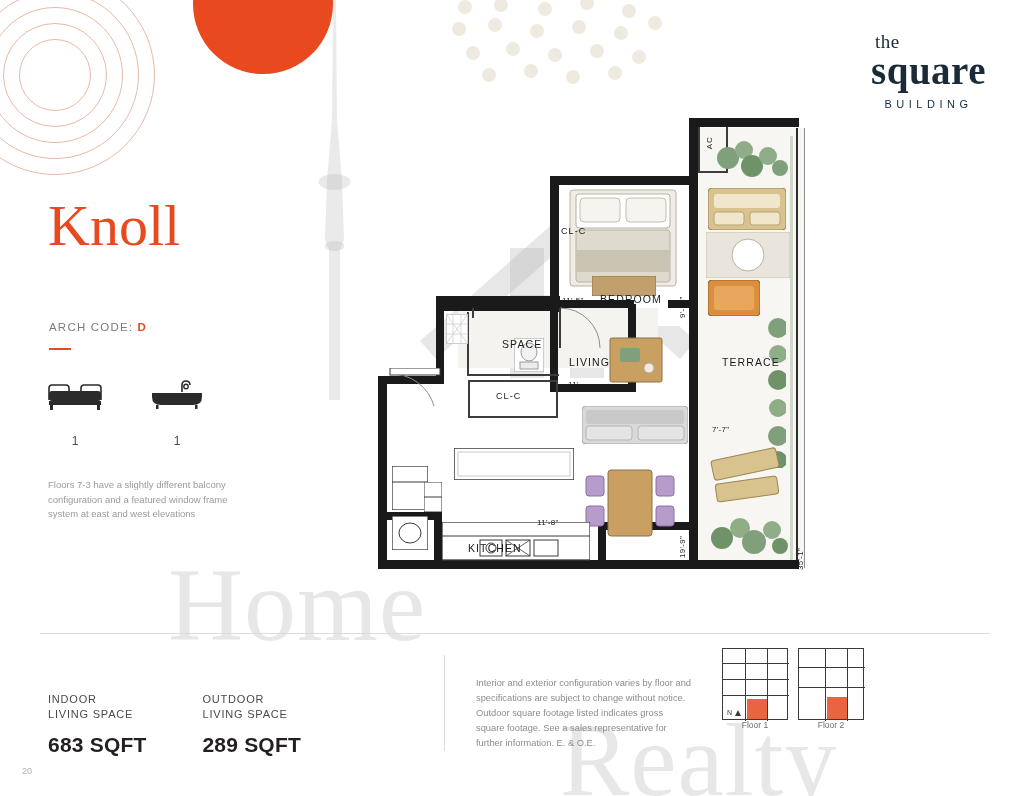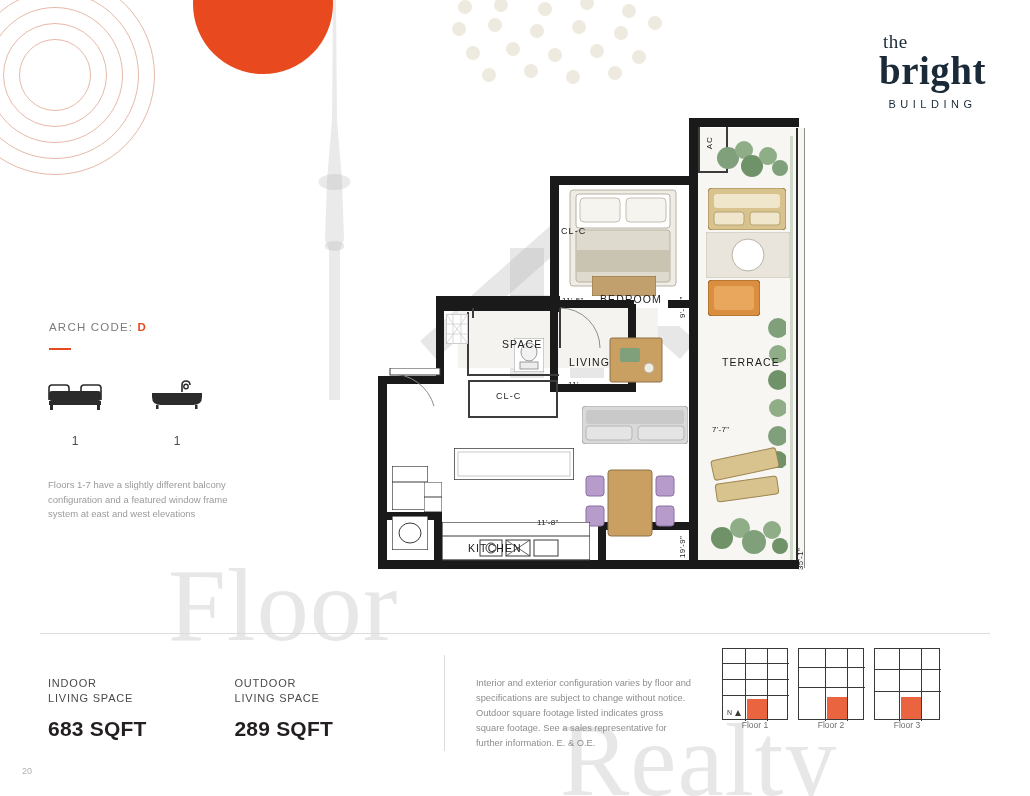--- a/index.html
+++ b/index.html
@@ -102,21 +102,21 @@
   .disclaimer-left {
     position: absolute; left: 48px; top: 478px; width: 212px; z-index: 12;
     font-size: 9.5px; line-height: 1.55; color: #9b9b9b;
   }
 
   
   .bottom-rule {
     position: absolute; left: 40px; top: 633px; width: 950px; height: 1px;
     background: #dcdcdc; z-index: 11;
   }
-  .stats { position: absolute; left: 48px; top: 676px; z-index: 12; display: flex; gap: 32px; }
+  .stats { position: absolute; left: 48px; top: 692px; z-index: 12; display: flex; }
   .stat { margin-right: 56px; }
   .stat .lbl {
     font-size: 11px; letter-spacing: .8px; color: #4a4a4a; line-height: 1.35;
     text-transform: uppercase;
   }
   .stat .val {
     margin-top: 11px; font-size: 21px; font-weight: 700; color: #231f20;
     letter-spacing: .2px;
   }
   .stat.avail { margin-right: 0; }
@@ -219,31 +219,32 @@
     <path d="M33 0 L36 0 L37 120 L42 180 L44 240 L40 250 L40 400 L29 400 L29 250 L25 240 L27 180 L32 120 Z" fill="rgba(175,175,175,0.26)"></path>
     <ellipse cx="34.5" cy="182" rx="16" ry="8" fill="rgba(175,175,175,0.26)"></ellipse>
     <ellipse cx="34.5" cy="246" rx="10" ry="5" fill="rgba(175,175,175,0.26)"></ellipse>
   </svg>
   <svg style="position:absolute;left:398px;top:200px;width:320px;height:300px" viewBox="0 0 320 300">
     <path d="M30 150 L160 35 L290 150" stroke="rgba(175,175,175,0.30)" stroke-width="24" fill="none"></path>
     <rect x="112" y="48" width="34" height="130" fill="rgba(175,175,175,0.30)"></rect>
     <rect x="172" y="48" width="34" height="130" fill="rgba(175,175,175,0.30)"></rect>
     <rect x="112" y="95" width="94" height="26" fill="rgba(175,175,175,0.30)"></rect>
   </svg>
-  <div class="wm-text wm-home">Floor</div>
+  <div class="wm-text wm-home">Home</div>
   <div class="wm-text wm-realty">Realty</div>
 </div>
 
 <div class="brand">
   <div class="the">the</div>
-  <div class="bright">bright</div>
+  <div class="bright">square</div>
   <div class="building">BUILDING</div>
 </div>
 
 <div class="suite-title">
+  <div>Knoll</div>
 </div>
 
 <div class="arch-code">
   <span>ARCH CODE:</span>
   <b>D</b>
 </div>
 <div class="rule-sm"></div>
 
 <div class="icon-row">
   <div class="icon-cell">
@@ -262,21 +263,21 @@
       <path d="M34 14 L34 7 Q34 3 38 3 Q42 3 42 7" fill="none" stroke="#2b2b2b" stroke-width="1.6"></path>
       <circle cx="38" cy="8.5" r="2.2" fill="none" stroke="#2b2b2b" stroke-width="1.4"></circle>
       <path d="M4 15 L54 15 L54 19 Q54 27 45 27 L13 27 Q4 27 4 19 Z" fill="#2b2b2b"></path>
       <rect x="8" y="27" width="2.5" height="4" fill="#2b2b2b"></rect>
       <rect x="47" y="27" width="2.5" height="4" fill="#2b2b2b"></rect>
     </svg>
     <div class="count">1</div>
   </div>
 </div>
 
-<div class="disclaimer-left">Floors 1-7 have a slightly different balcony configuration and a featured window frame system at east and west elevations</div>
+<div class="disclaimer-left">Floors 7-3 have a slightly different balcony configuration and a featured window frame system at east and west elevations</div>
 
 <div class="plan">
 
   
   <div class="terrace-bg" style="left:322px;top:10px;width:110px;height:440px;"></div>
   
   <div class="thinwall" style="left:424px;top:10px;width:2px;height:440px;background:#2b2b2b"></div>
   <div class="thinwall" style="left:432px;top:10px;width:1px;height:440px;background:#8d8d8d"></div>
   <div class="thinwall" style="left:418px;top:18px;width:3px;height:425px;background:#cfd8c9"></div>
 
@@ -527,25 +528,15 @@
   <div class="kp">
     <div class="box">
       <i style="left:0;top:18px;width:66px;height:1px"></i>
       <i style="left:0;top:38px;width:66px;height:1px"></i>
       <i style="left:26px;top:0;width:1px;height:72px"></i>
       <i style="left:48px;top:0;width:1px;height:72px"></i>
       <span class="unit" style="left:28px;top:48px;width:20px;height:22px"></span>
     </div>
     <div class="cap">Floor 2</div>
   </div>
-  <div class="kp">
-    <div class="box">
-      <i style="left:0;top:20px;width:66px;height:1px"></i>
-      <i style="left:0;top:42px;width:66px;height:1px"></i>
-      <i style="left:24px;top:0;width:1px;height:72px"></i>
-      <i style="left:46px;top:0;width:1px;height:72px"></i>
-      <span class="unit" style="left:26px;top:48px;width:20px;height:22px"></span>
-    </div>
-    <div class="cap">Floor 3</div>
-  </div>
 </div>
 
 <div class="page-num">20</div>
 
 </body></html>

